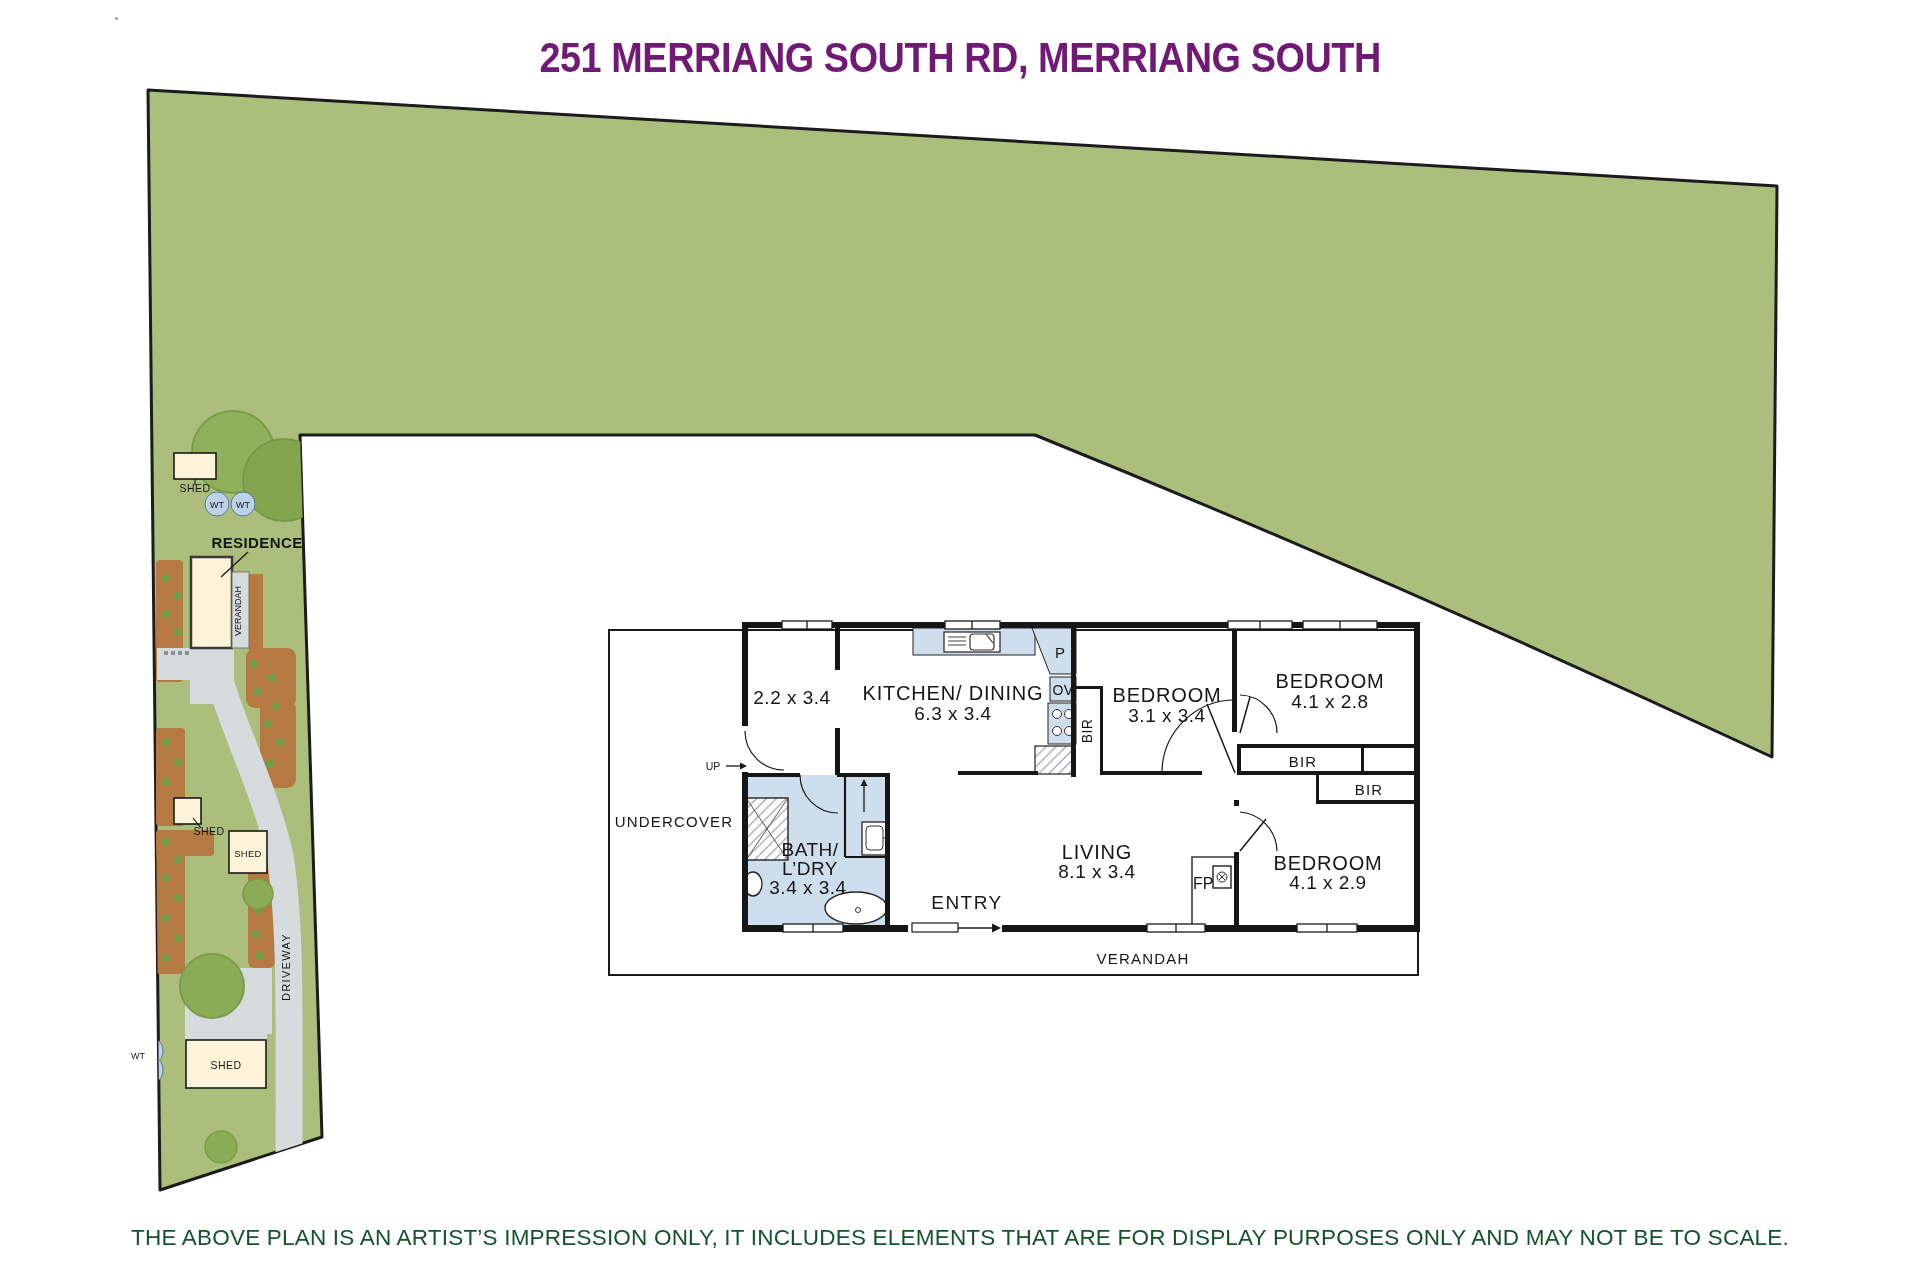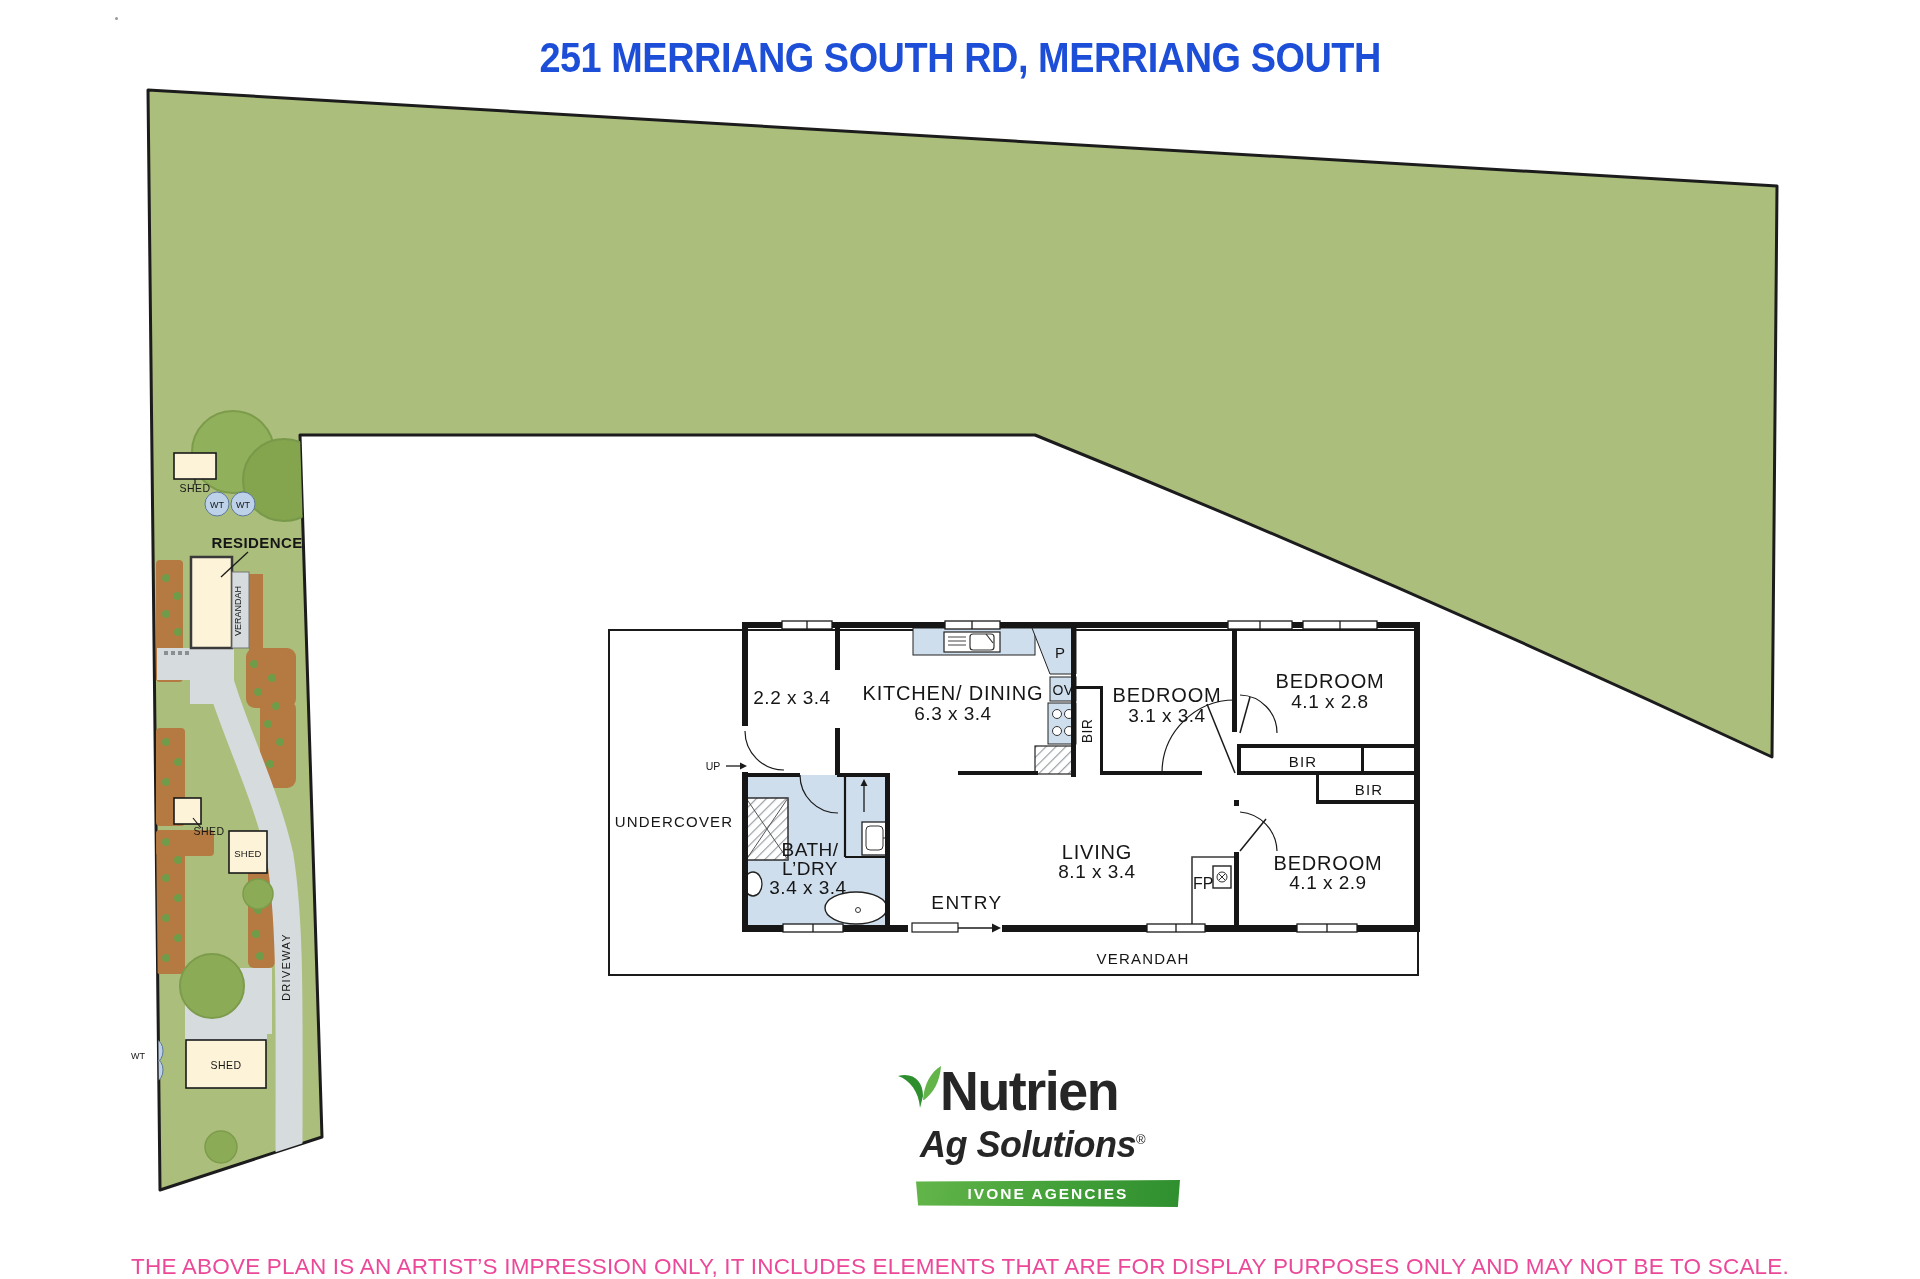--- a/index.html
+++ b/index.html
@@ -14,39 +14,39 @@
   .t-fp{font-size:16px;text-anchor:start;}
   .t-p{font-size:15px;}
   .t-site{font-size:10.5px;letter-spacing:.4px;}
   .t-s3{font-size:9.5px;letter-spacing:.3px;}
   .t-tiny{font-size:9px;}
   .t-res{font-size:15px;font-weight:bold;letter-spacing:.4px;}
   .t-drv{font-size:11px;letter-spacing:1.3px;}
   .t-up{font-size:10.5px;}
   .t-entry{font-size:19px;letter-spacing:1.5px;}
   .wall{fill:#161616;}
-  #title{position:absolute;left:0;right:0;top:33px;text-align:center;color:#1d4ed8;}
+  #title{position:absolute;left:0;right:0;top:33px;text-align:center;color:#701a75;}
   #title span{display:inline-block;font-size:43px;font-weight:700;letter-spacing:-.5px;
               transform:scaleX(.88);transform-origin:center;}
   #speck{position:absolute;left:115px;top:17px;width:3px;height:3px;background:#9a9a9a;border-radius:50%;}
   #footer-logo{position:absolute;left:896px;top:1058px;width:400px;}
   #brand-row{position:relative;height:64px;}
   #leaf-icon{position:absolute;left:0;top:2px;}
   #brand-text{position:absolute;left:44px;top:0;font-size:56px;font-weight:700;
               letter-spacing:-1.5px;color:#262626;transform:scaleX(.96);transform-origin:left;}
   #brand-sub-row{position:absolute;left:24px;top:66px;font-size:36px;font-weight:700;
                  font-style:italic;color:#262626;letter-spacing:-.5px;}
   #brand-sub-row sup{font-size:13px;font-style:normal;font-weight:400;}
   #agency-banner{position:absolute;left:20px;top:122px;width:264px;height:27px;
                  background:linear-gradient(100deg,#63b549 0%,#42a038 55%,#2f8f2f 100%);
                  clip-path:polygon(0 6%,100% 0,99.2% 100%,.8% 94%);
                  color:#ffffff;font-size:15.5px;font-weight:700;letter-spacing:2px;
                  text-align:center;line-height:27px;}
-  #disclaimer{position:absolute;left:0;right:0;top:1224px;text-align:center;color:#ec4899;
-              font-size:22.5px;line-height:27px;letter-spacing:.2px;margin-top:29px;}
+  #disclaimer{position:absolute;left:0;right:0;top:1224px;text-align:center;color:#14532d;
+              font-size:22.5px;line-height:27px;letter-spacing:.2px;}
 </style>
 </head>
 <body>
 
 <div id="stage">
   <div id="speck"></div>
   <div id="title"><span>251 MERRIANG SOUTH RD, MERRIANG SOUTH</span></div>
 
   <svg id="plan-svg" width="1920" height="1279" viewBox="0 0 1920 1279">
     <defs>
@@ -299,28 +299,17 @@
     <text class="t-entry" x="967" y="909">ENTRY</text>
     <text class="t-up" x="713" y="770">UP</text>
     <text class="t-tag" x="1092" y="731" transform="rotate(-90 1092 731)">BIR</text>
     <text class="t-lab" x="1303" y="767">BIR</text>
     <text class="t-lab" x="1369" y="795">BIR</text>
     <text class="t-fp" x="1193" y="889">FP</text>
     <text class="t-p" x="1060" y="658">P</text>
     <text class="t-tag" x="1063" y="695">OV</text>
   </svg>
 
-  <div id="footer-logo">
-    <div id="brand-row">
-      <svg id="leaf-icon" width="46" height="50" viewBox="0 0 46 50">
-        <path d="M24 48 C 23 32 14 20 2 16 C 18 12 27 22 27 36 Z" fill="#2f8f2f"></path>
-        <path d="M27 40 C 28 24 35 12 45 6 C 44 22 37 33 28 40 Z" fill="#63b549"></path>
-      </svg>
-      <span id="brand-text">Nutrien</span>
-    </div>
-    <div id="brand-sub-row"><span>Ag Solutions</span><sup>®</sup></div>
-    <div id="agency-banner">IVONE AGENCIES</div>
-  </div>
 
   <div id="disclaimer">
     <div>THE ABOVE PLAN IS AN ARTIST’S IMPRESSION ONLY, IT INCLUDES ELEMENTS THAT ARE FOR DISPLAY PURPOSES ONLY AND MAY NOT BE TO SCALE.</div>
   </div>
 </div>
 
 </body></html>

